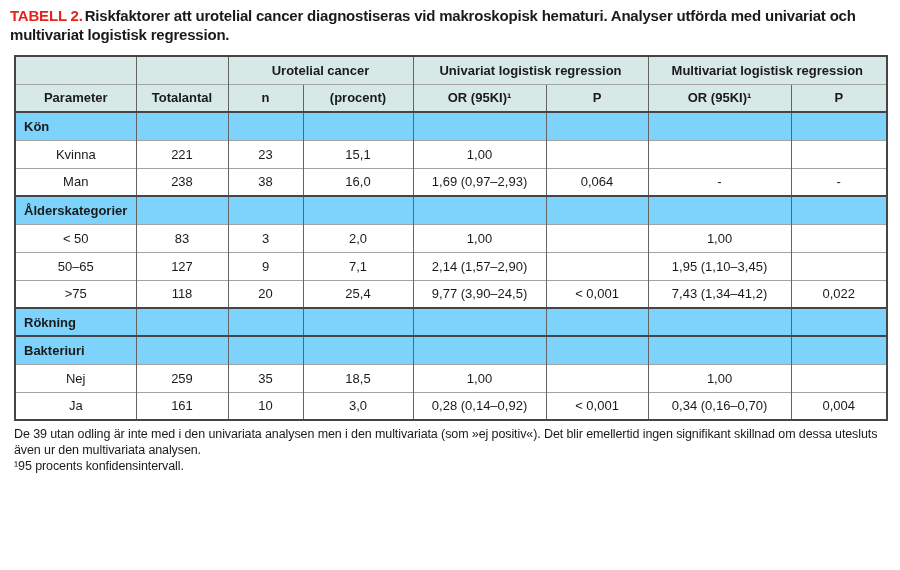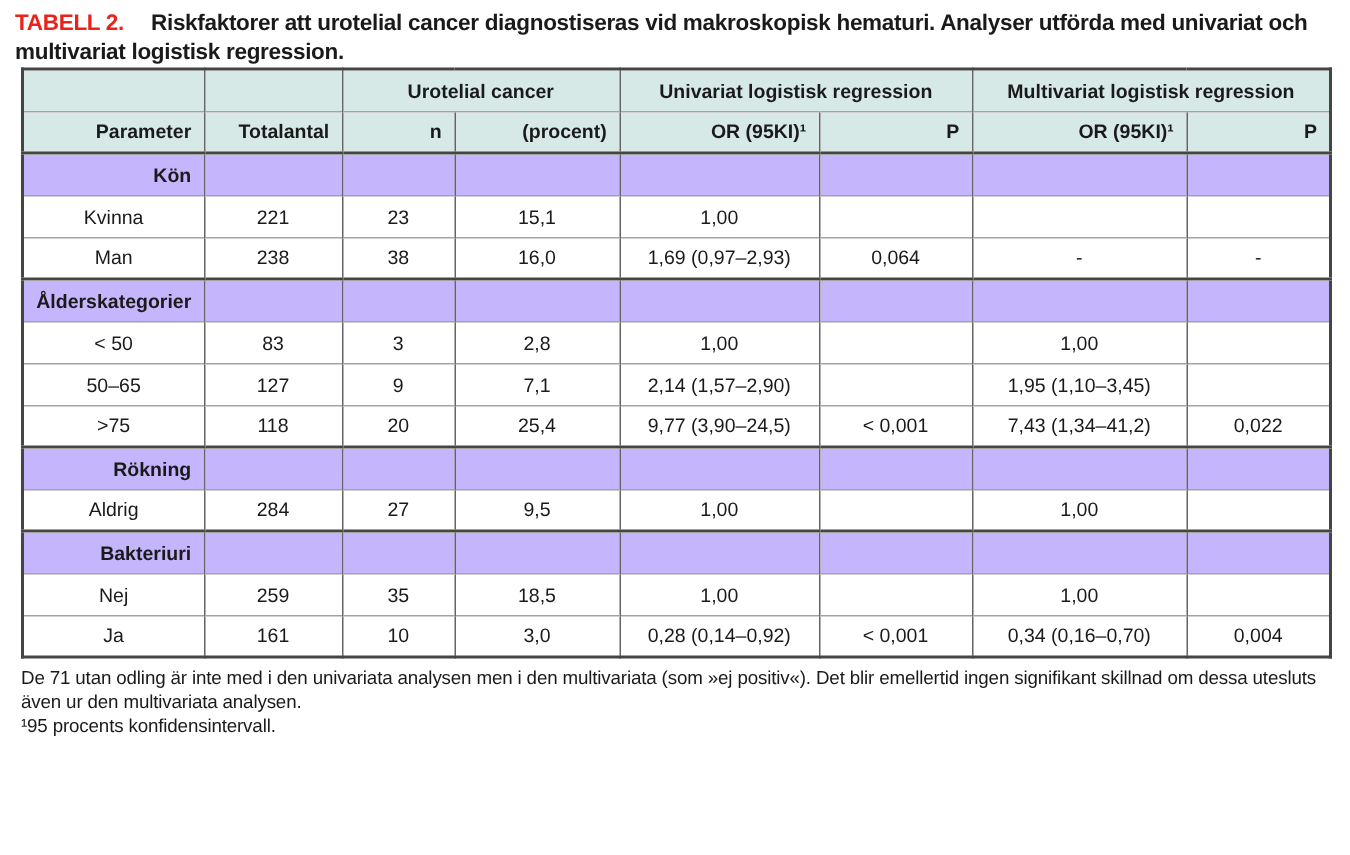--- a/index.html
+++ b/index.html
@@ -11,49 +11,49 @@
     font-family: "Liberation Sans", sans-serif;
     overflow: hidden;
   }
   .title {
     margin: 6px 12px 0 10px;
     font-size: 15px;
     font-weight: 700;
     line-height: 19px;
     letter-spacing: -0.2px;
   }
-  .title .tag { color: #e8231c; padding-right: 18px; }
+  .title .tag { color: #e8231c; padding-right: 2px; }
   table.results {
     border-collapse: collapse;
     table-layout: fixed;
     width: 872px;
-    margin: 1px 0 0 14px;
+    margin: 11px 0 0 14px;
     border: 2px solid #454545;
   }
   th, td {
     height: 28px;
     padding: 0 8px;
     font-size: 13px;
     font-weight: 400;
     border-left: 1px solid #646464;
     border-top: 1px solid #a3a3a3;
     white-space: nowrap;
     overflow: hidden;
   }
   thead th {
     background: #d6e9e7;
     font-weight: 700;
-    text-align: right;
+    text-align: center;
   }
   thead tr.group-row th { border-top: none; }
   thead th.group-label { text-align: center; }
   tr.section td {
-    background: #c4b5fd;
+    background: #7dd3fc;
     font-weight: 700;
-    text-align: right;
+    text-align: left;
     border-top: 2px solid #454545;
   }
   tr.data td { text-align: center; }
   .footnotes {
     width: 874px;
     margin: 5px 0 0 14px;
     font-size: 12.5px;
     line-height: 16px;
     letter-spacing: -0.1px;
   }
@@ -134,21 +134,21 @@
         <td></td>
         <td></td>
         <td></td>
         <td></td>
         <td></td>
       </tr>
       <tr class="data">
         <td>&lt; 50</td>
         <td>83</td>
         <td>3</td>
-        <td>2,8</td>
+        <td>2,0</td>
         <td>1,00</td>
         <td></td>
         <td>1,00</td>
         <td></td>
       </tr>
       <tr class="data">
         <td>50–65</td>
         <td>127</td>
         <td>9</td>
         <td>7,1</td>
@@ -170,30 +170,20 @@
       <tr class="section">
         <td>Rökning</td>
         <td></td>
         <td></td>
         <td></td>
         <td></td>
         <td></td>
         <td></td>
         <td></td>
       </tr>
-      <tr class="data">
-        <td>Aldrig</td>
-        <td>284</td>
-        <td>27</td>
-        <td>9,5</td>
-        <td>1,00</td>
-        <td></td>
-        <td>1,00</td>
-        <td></td>
-      </tr>
       <tr class="section">
         <td>Bakteriuri</td>
         <td></td>
         <td></td>
         <td></td>
         <td></td>
         <td></td>
         <td></td>
         <td></td>
       </tr>
@@ -214,15 +204,15 @@
         <td>3,0</td>
         <td>0,28 (0,14–0,92)</td>
         <td>&lt; 0,001</td>
         <td>0,34 (0,16–0,70)</td>
         <td>0,004</td>
       </tr>
     </tbody>
 </table>
 
 <div class="footnotes">
-  <p>De 71 utan odling är inte med i den univariata analysen men i den multivariata (som »ej positiv«). Det blir emellertid ingen signifikant skillnad om dessa utesluts även ur den multivariata analysen.</p>
+  <p>De 39 utan odling är inte med i den univariata analysen men i den multivariata (som »ej positiv«). Det blir emellertid ingen signifikant skillnad om dessa utesluts även ur den multivariata analysen.</p>
   <p>¹95 procents konfidensintervall.</p>
 </div>
 
 </body></html>

